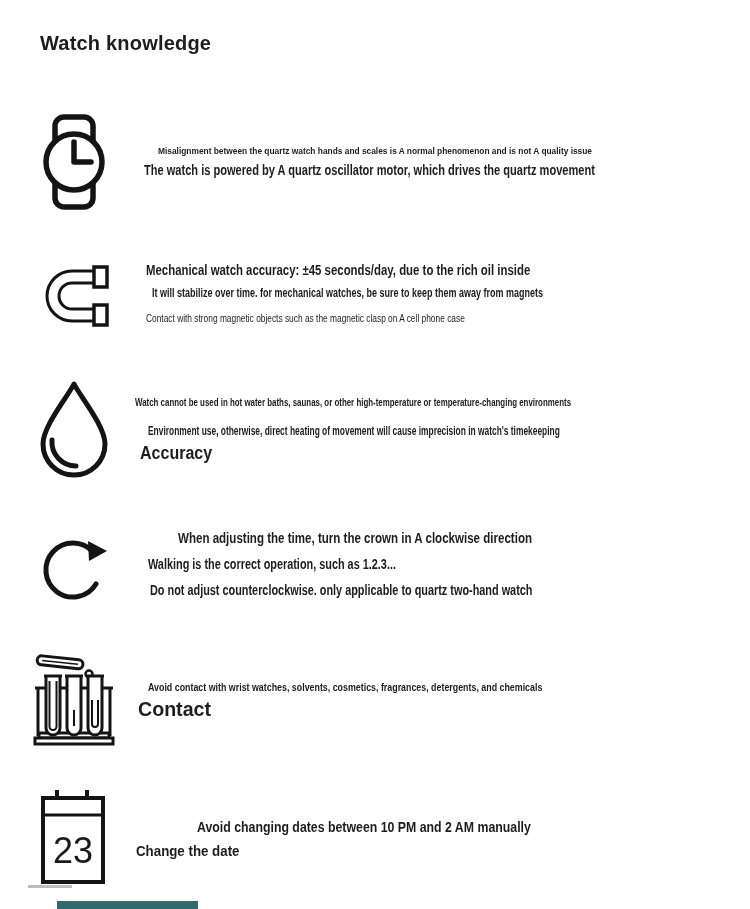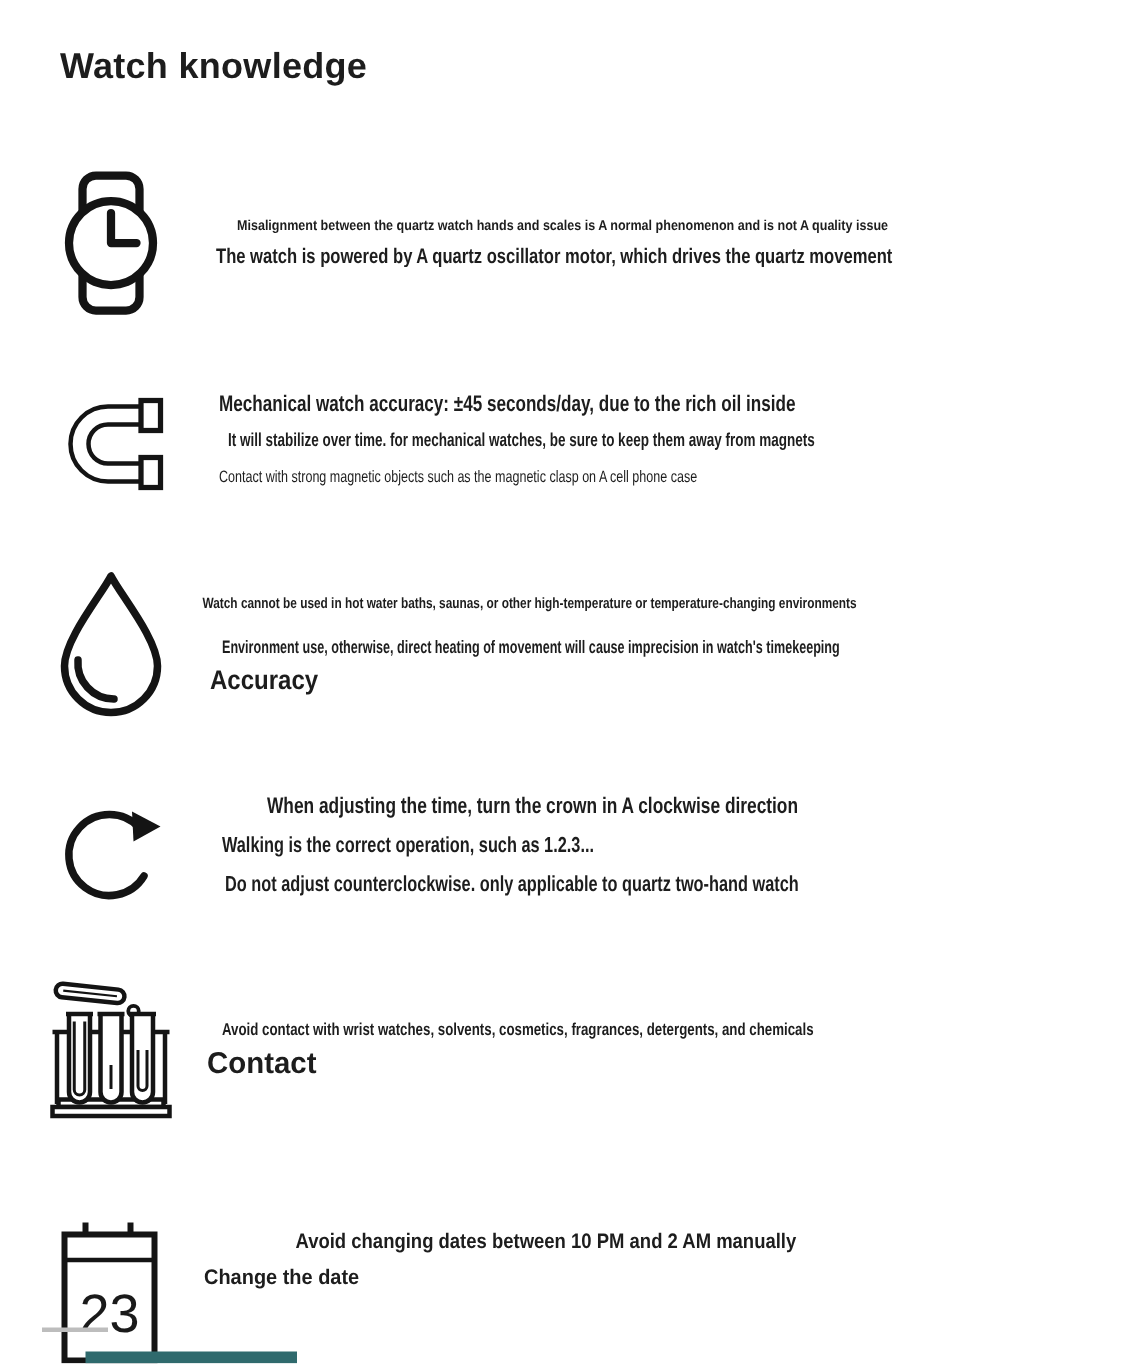--- a/index.html
+++ b/index.html
@@ -2,21 +2,21 @@
 <html><head>
 <meta charset="utf-8">
 <style>
   html,body{margin:0;padding:0;background:#fff;}
   .canvas{
     position:relative;width:750px;height:909px;background:#ffffff;
     font-family:"Liberation Sans",sans-serif;color:#1d1d1d;overflow:hidden;
   }
   .txt{position:absolute;white-space:nowrap;line-height:1;transform-origin:0 0;}
   .b{font-weight:700;}
-  .title{left:40px;top:33px;font-size:24px;font-weight:700;letter-spacing:.2px;}
+  .title{left:40px;top:33px;font-size:20px;font-weight:700;letter-spacing:.2px;}
 
   .s1l1{left:158px;top:146px;font-size:9.5px;transform:scaleX(.88);}
   .s1l2{left:144px;top:163px;font-size:14px;transform:scaleX(.79);}
 
   .s2l1{left:146px;top:262px;font-size:15px;transform:scaleX(.76);}
   .s2l2{left:152px;top:287px;font-size:12.5px;transform:scaleX(.72);}
   .s2l3{left:146px;top:313px;font-size:11px;font-weight:400;transform:scaleX(.76);}
 
   .s3l1{left:135px;top:398px;font-size:10px;transform:scaleX(.79);}
   .s3l2{left:148px;top:425px;font-size:12px;transform:scaleX(.70);}
@@ -31,21 +31,21 @@
 
   .s6l1{left:197px;top:820px;font-size:14px;transform:scaleX(.88);}
   .s6l2{left:136px;top:844px;font-size:14px;transform:scaleX(.95);}
 
   .icon{position:absolute;display:block;}
   .ic-watch{left:44px;top:113px;width:60px;height:98px;}
   .ic-magnet{left:38px;top:265px;width:72px;height:62px;}
   .ic-drop{left:40px;top:380px;width:68px;height:98px;}
   .ic-arrow{left:40px;top:524px;width:68px;height:84px;}
   .ic-tubes{left:33px;top:648px;width:82px;height:98px;}
-  .ic-cal{left:40px;top:814px;width:66px;height:96px;}
+  .ic-cal{left:40px;top:789px;width:66px;height:96px;}
 
   .cal-shadow{position:absolute;left:28px;top:885px;width:44px;height:3px;background:#bdbdbd;}
   .accent-bar{position:absolute;left:57px;top:901px;width:141px;height:8px;background:#2f6a6d;}
   svg{display:block;overflow:visible;}
 </style>
 </head>
 <body>
 
 <div class="canvas">
 

